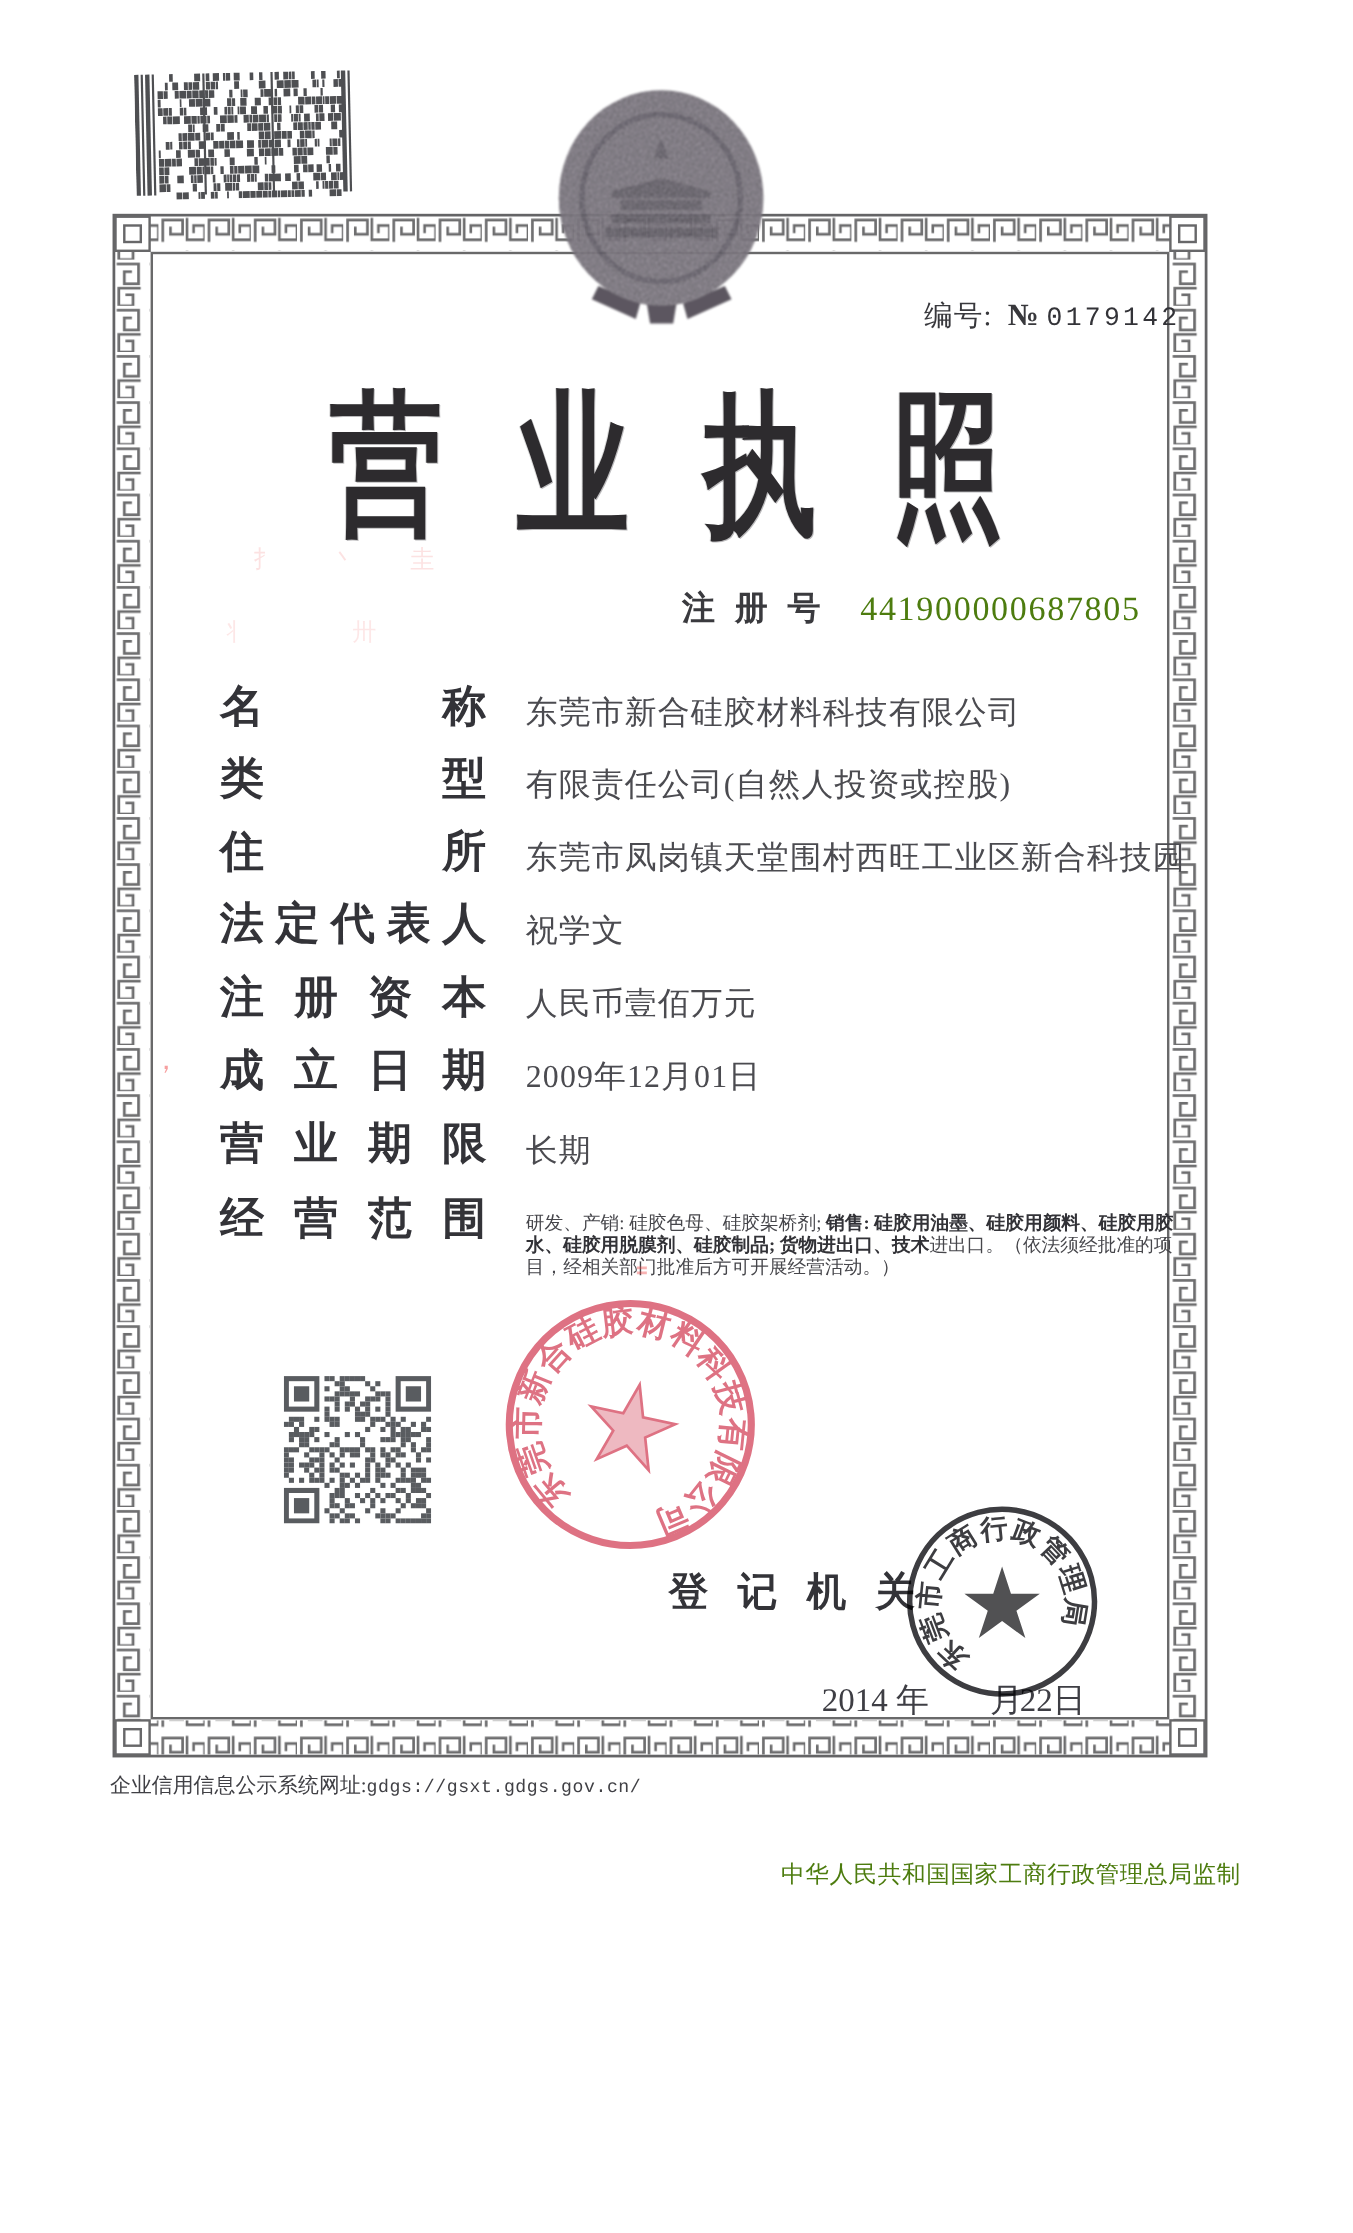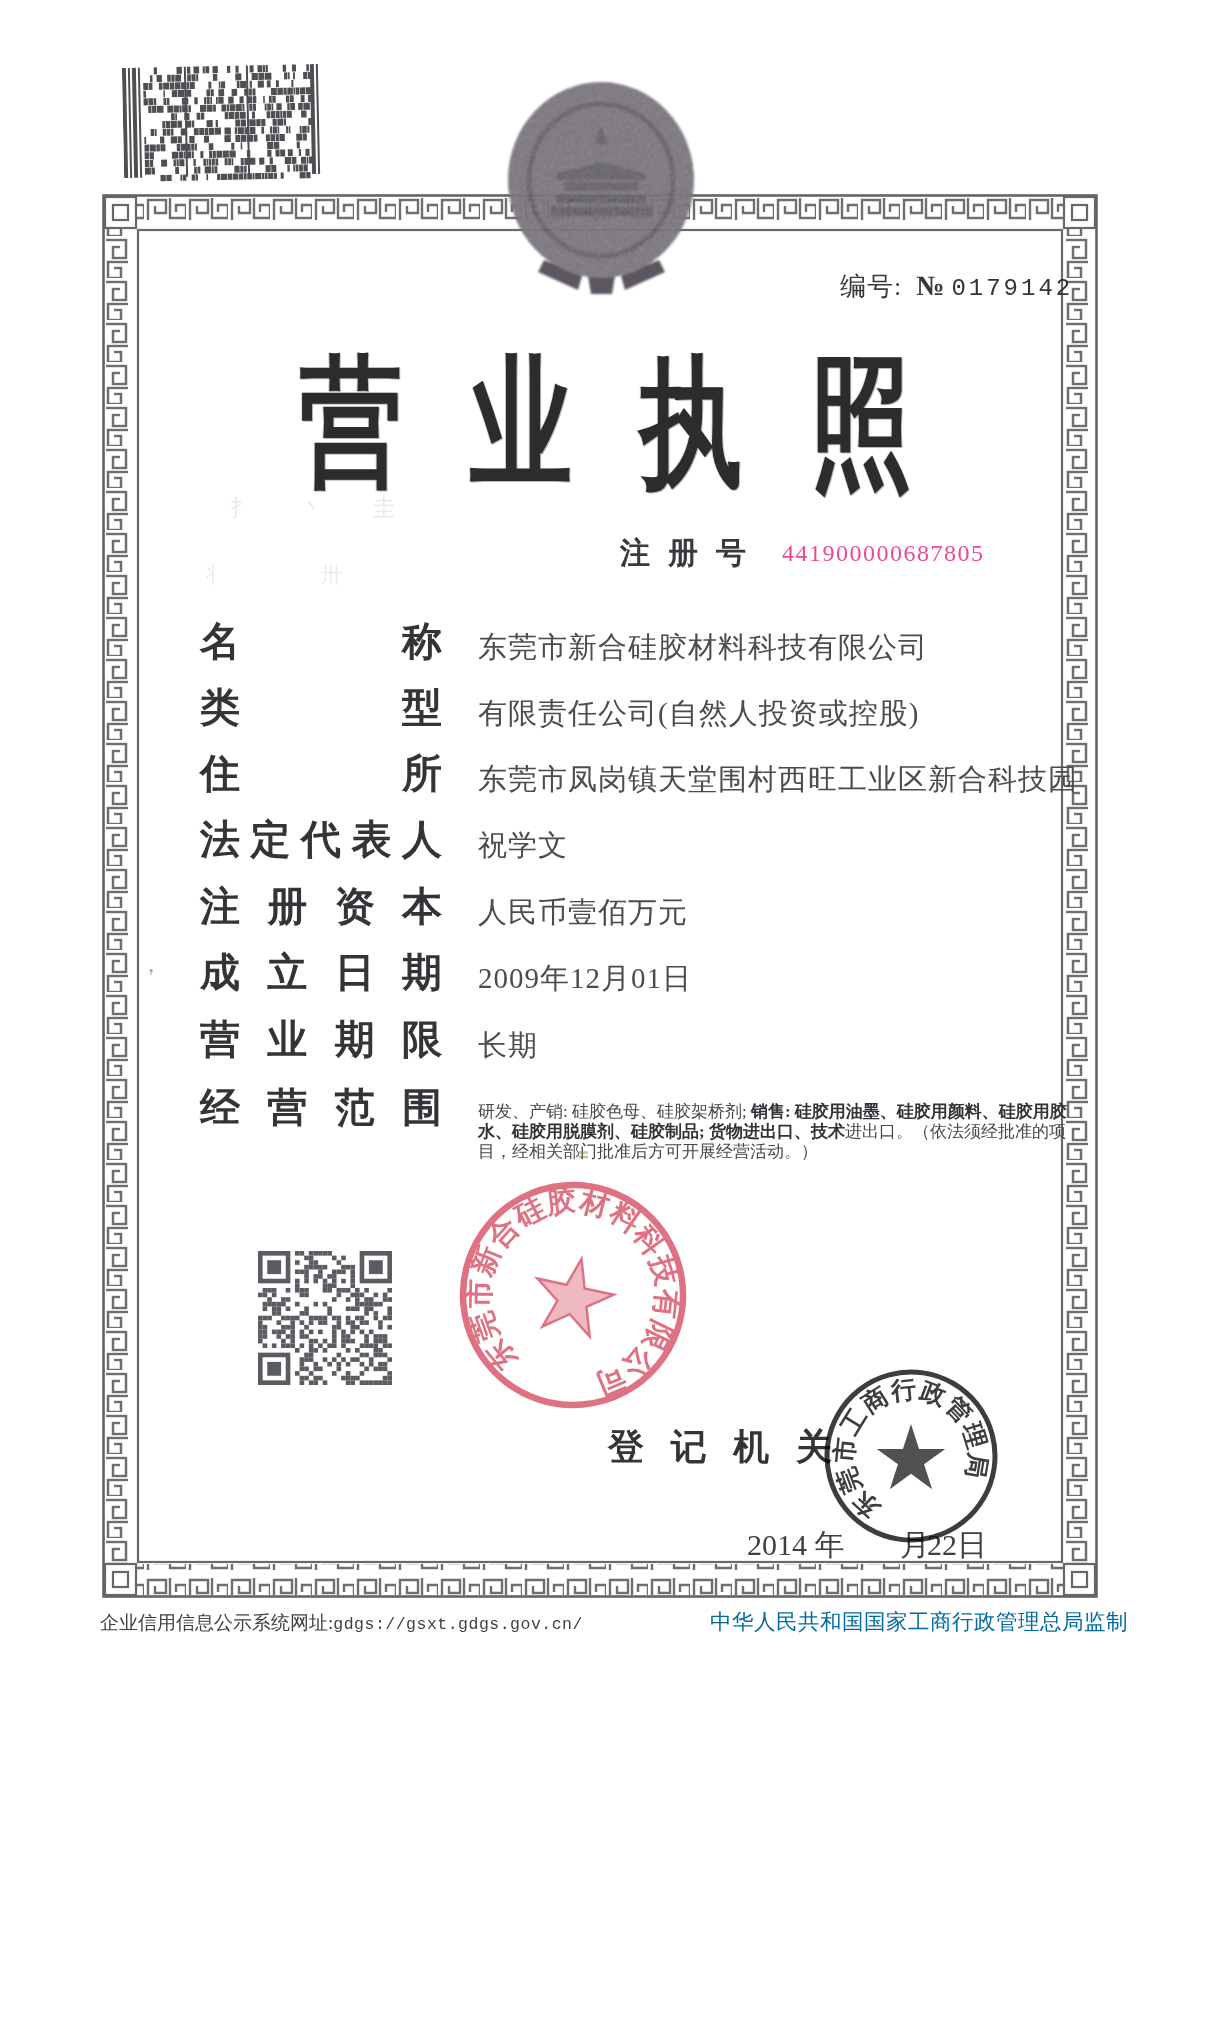--- a/index.html
+++ b/index.html
@@ -17,42 +17,42 @@
   #serial{left:840px;top:251px;font-size:26px;color:#38383c;letter-spacing:1px;white-space:nowrap;margin-top:18px;}
   #serial .no-sign{font-weight:bold;font-size:28px;margin:0 6px 0 14px;}
   #serial .digits{font-family:"Liberation Mono", monospace;font-size:24px;letter-spacing:3px;color:#333338;}
   
   #title{left:300px;top:330px;width:612px;font-size:102px;font-weight:900;color:#2d2b2e;
          transform:scaleY(1.38);transform-origin:50% 0;
          text-shadow:1px 1px 0 rgba(60,58,62,.35), -1px 0 0 rgba(60,58,62,.2);}
   
   #regno-row{left:620px;top:533px;white-space:nowrap;}
   #regno-row .lbl{display:inline-flex;justify-content:space-between;width:126px;font-size:30px;font-weight:bold;color:#3a3a3e;vertical-align:middle;}
-  #regno-row .val{font-size:24px;letter-spacing:1.5px;color:#ec4899;margin-left:32px;vertical-align:middle;}
+  #regno-row .val{font-size:31px;letter-spacing:1.5px;color:#4d7c0f;margin-left:32px;vertical-align:middle;}
   
   .row{position:absolute;left:200px;width:878px;}
   .row .lbl{position:absolute;left:0;top:0;width:242px;font-size:40px;font-weight:bold;color:#333338;line-height:1.1;}
   .row .val{position:absolute;left:278px;top:8px;font-size:29px;color:#4b4b50;letter-spacing:1px;white-space:nowrap;}
   .row .val-wrap{position:absolute;left:278px;top:16px;width:592px;font-size:17px;line-height:1.18;color:#46464b;white-space:normal;}
   .row .val-wrap b{color:#323237;}
   
   #qr{left:258px;top:1251px;width:134px;height:134px;opacity:.88;}
   
   #company-seal{left:453px;top:1175px;width:240px;height:240px;filter:blur(.5px);mix-blend-mode:multiply;opacity:.85;}
   #authority-seal{left:821px;top:1366px;width:180px;height:180px;filter:blur(.4px);mix-blend-mode:multiply;opacity:.88;}
   
   #reg-authority{left:608px;top:1423px;width:224px;font-size:36px;font-weight:bold;color:#333338;}
   #reg-date{left:747px;top:1490px;font-size:30px;color:#3e3e44;white-space:nowrap;}
   #reg-date span{position:absolute;top:0;white-space:nowrap;margin-top:35px;}
   
   #footer-left{left:100px;top:1610px;font-size:19px;color:#404045;white-space:nowrap;}
   #footer-left .url{font-family:"Liberation Mono", monospace;font-size:16.5px;letter-spacing:.5px;}
-  #footer-right{left:710px;top:1607px;width:402px;font-size:21.5px;color:#0369a1;letter-spacing:.5px;white-space:nowrap;}
-  
-  .ghost{position:absolute;color:#4d7c0f;pointer-events:none;text-align:center;}
+  #footer-right{left:710px;top:1689px;width:402px;font-size:21.5px;color:#4d7c0f;letter-spacing:.5px;white-space:nowrap;}
+  
+  .ghost{position:absolute;color:#ef4444;pointer-events:none;text-align:center;}
 </style>
 </head>
 <body>
 
 <svg id="frame" class="abs" viewBox="0 0 996 1404">
   <defs>
     <pattern id="mh" width="42" height="30" patternUnits="userSpaceOnUse">
       <path d="M4 26 V6 H22 V19 H11 V12 M26 4 V24 H42 V11 H32 V18" fill="none" stroke="#4a4a4c" stroke-width="2.4"></path>
     </pattern>
     <pattern id="mv" width="42" height="30" patternUnits="userSpaceOnUse" patternTransform="rotate(90)">

